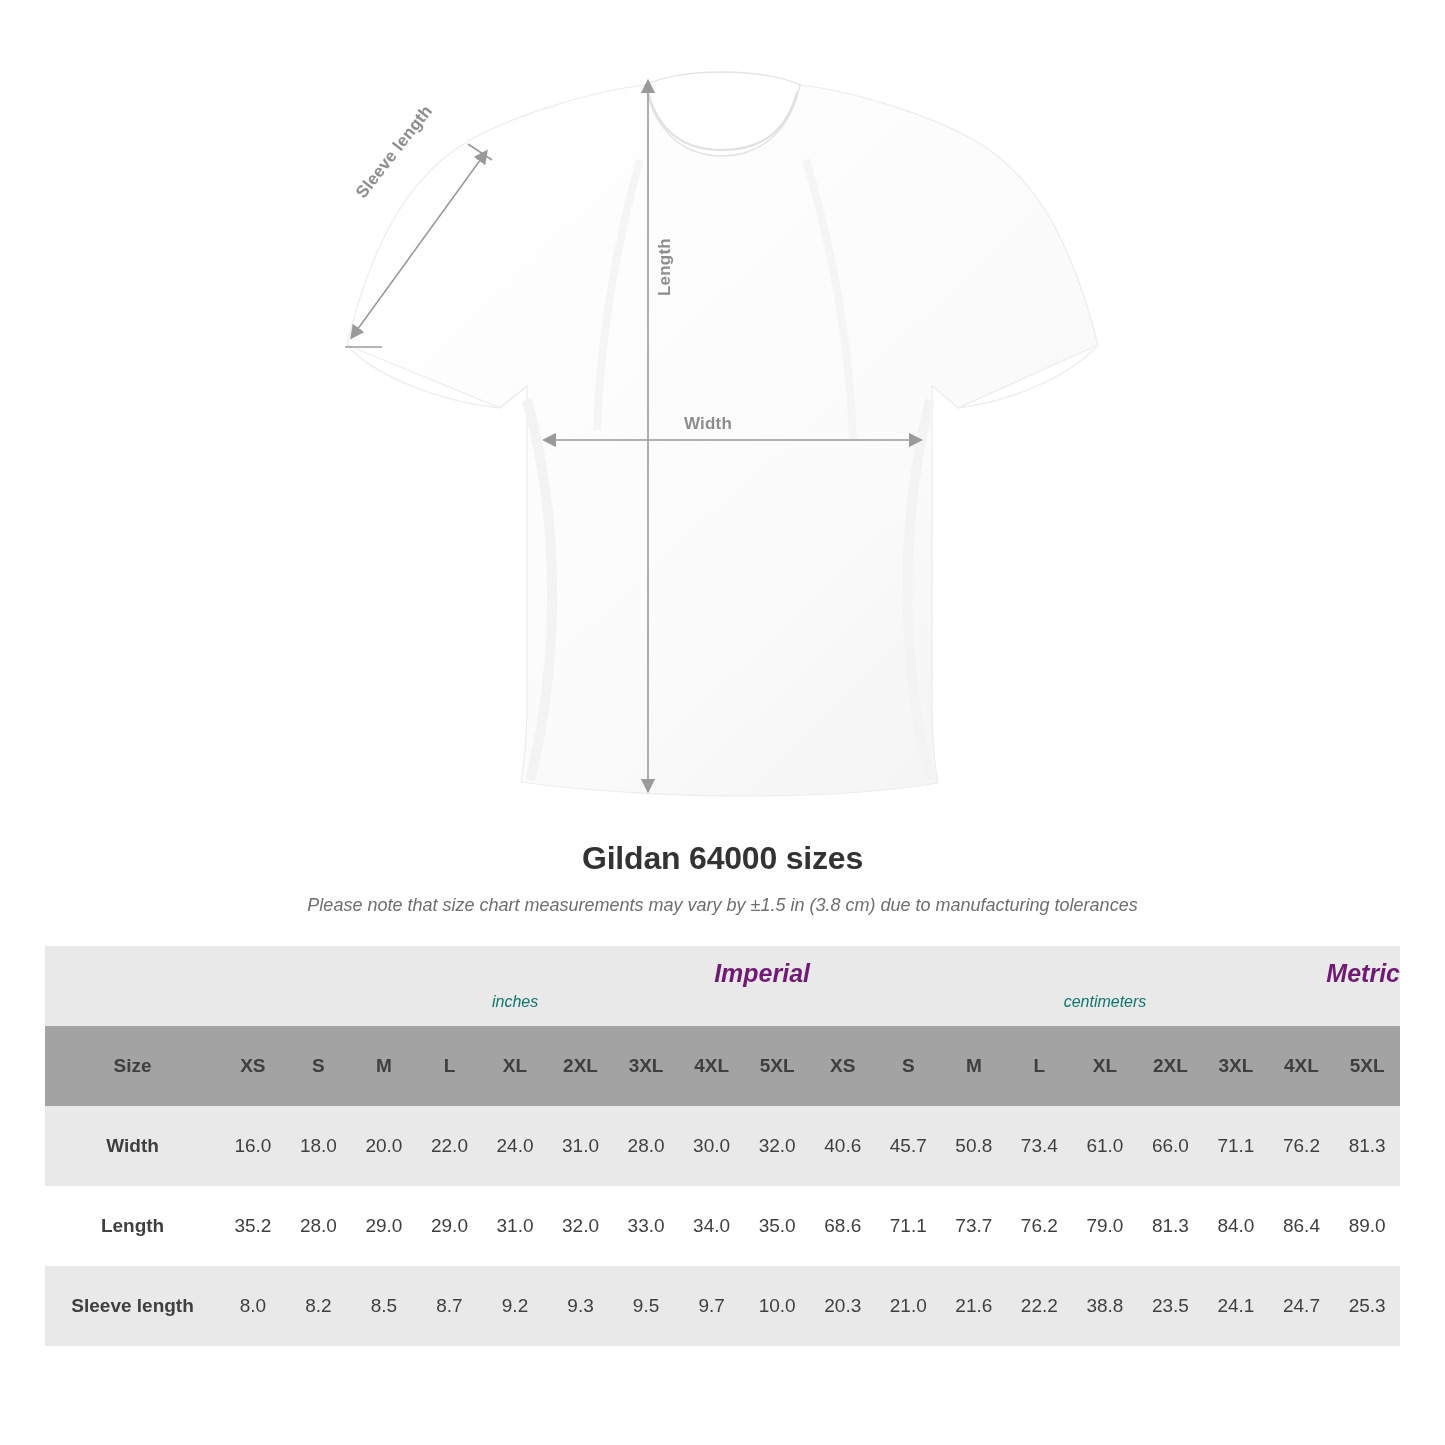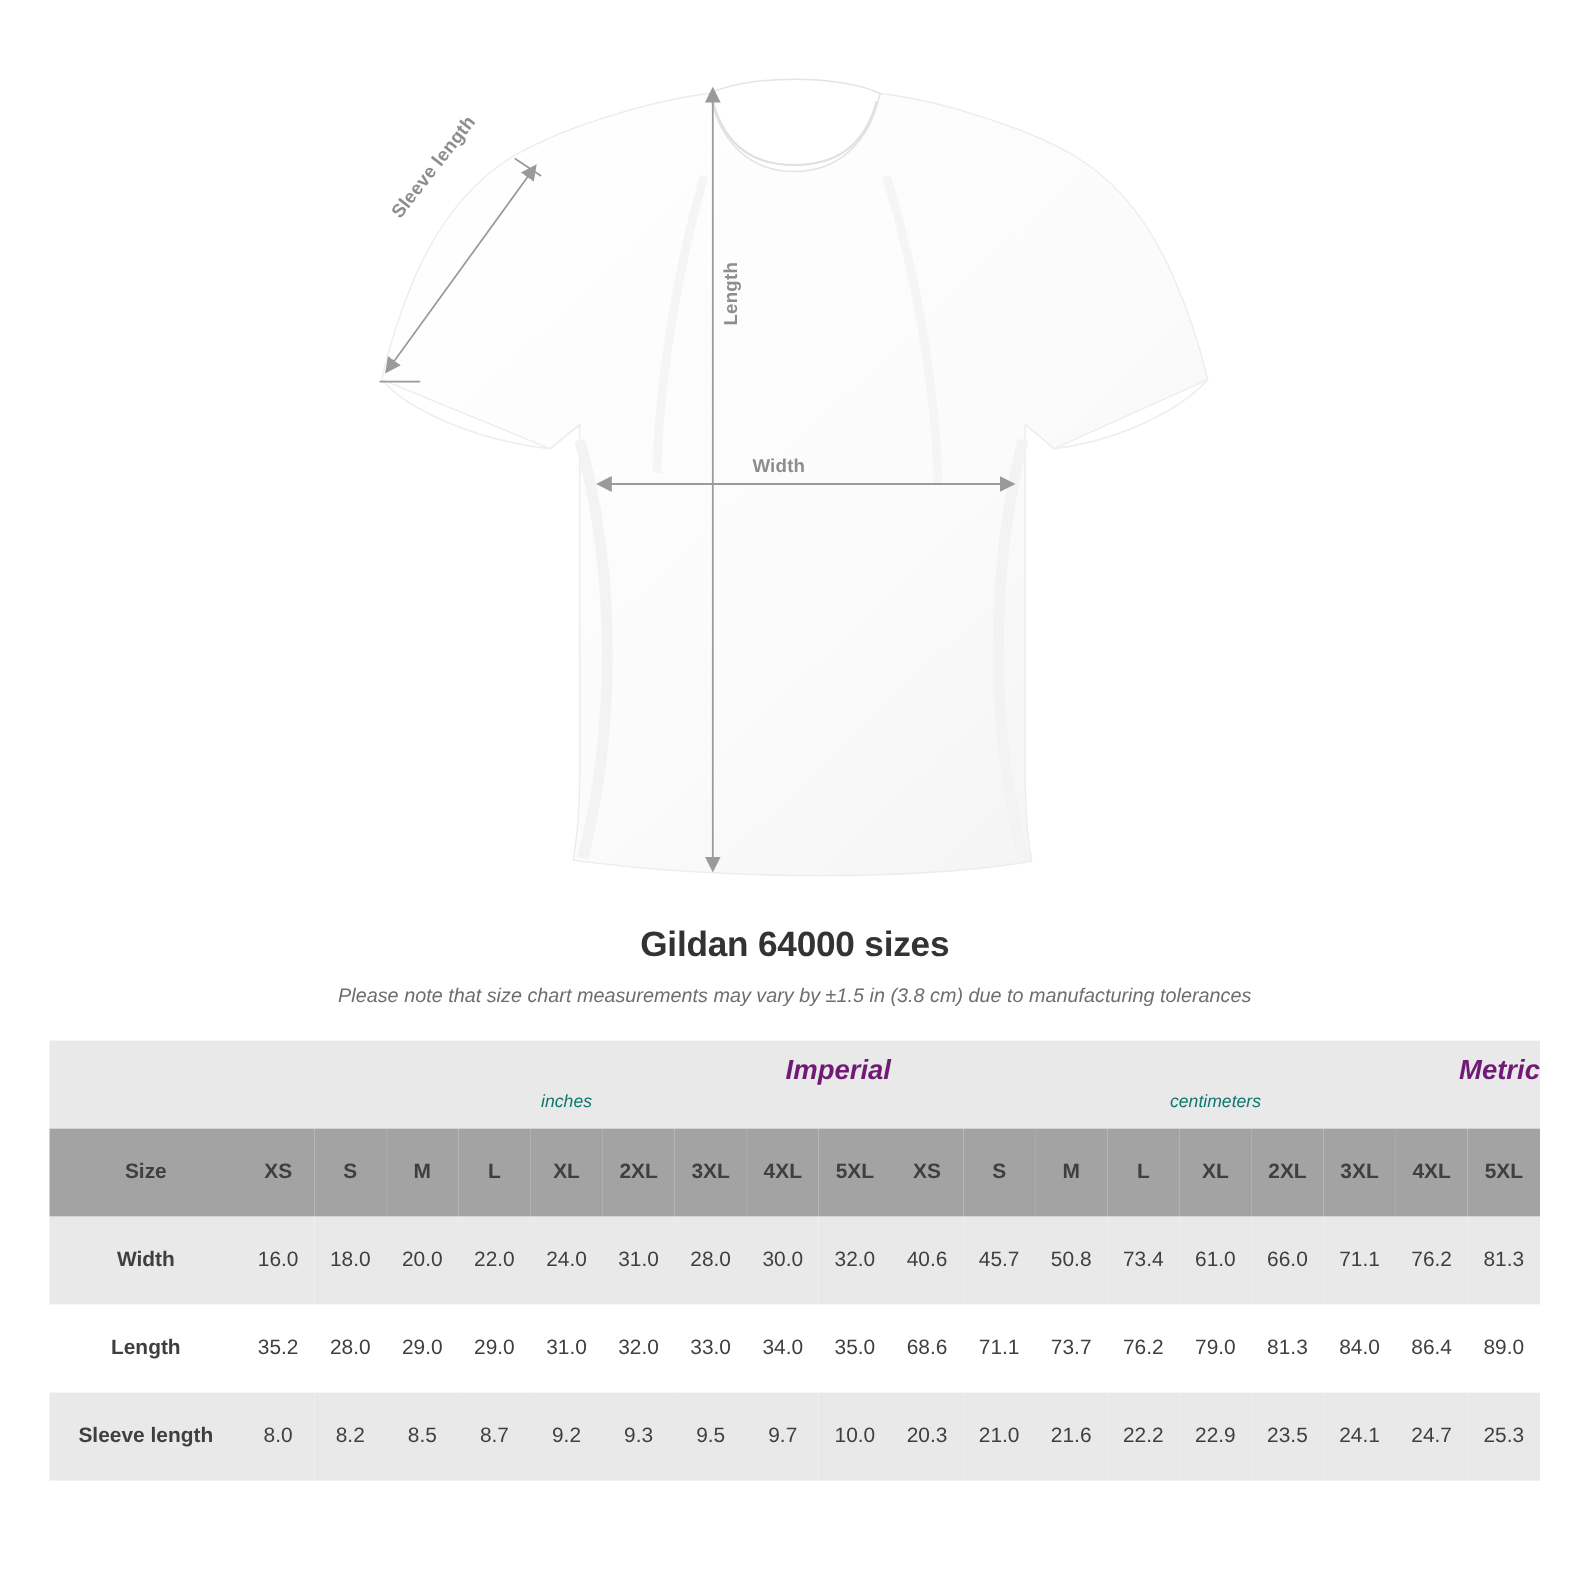--- a/index.html
+++ b/index.html
@@ -319,21 +319,21 @@
           <td>8.7</td>
           <td>9.2</td>
           <td>9.3</td>
           <td>9.5</td>
           <td>9.7</td>
           <td>10.0</td>
           <td>20.3</td>
           <td>21.0</td>
           <td>21.6</td>
           <td>22.2</td>
-          <td>22.9</td>
+          <td>38.8</td>
           <td>23.5</td>
           <td>24.1</td>
           <td>24.7</td>
           <td>25.3</td>
         </tr>
       </tbody>
     </table>
   </div>
 
 </div>

